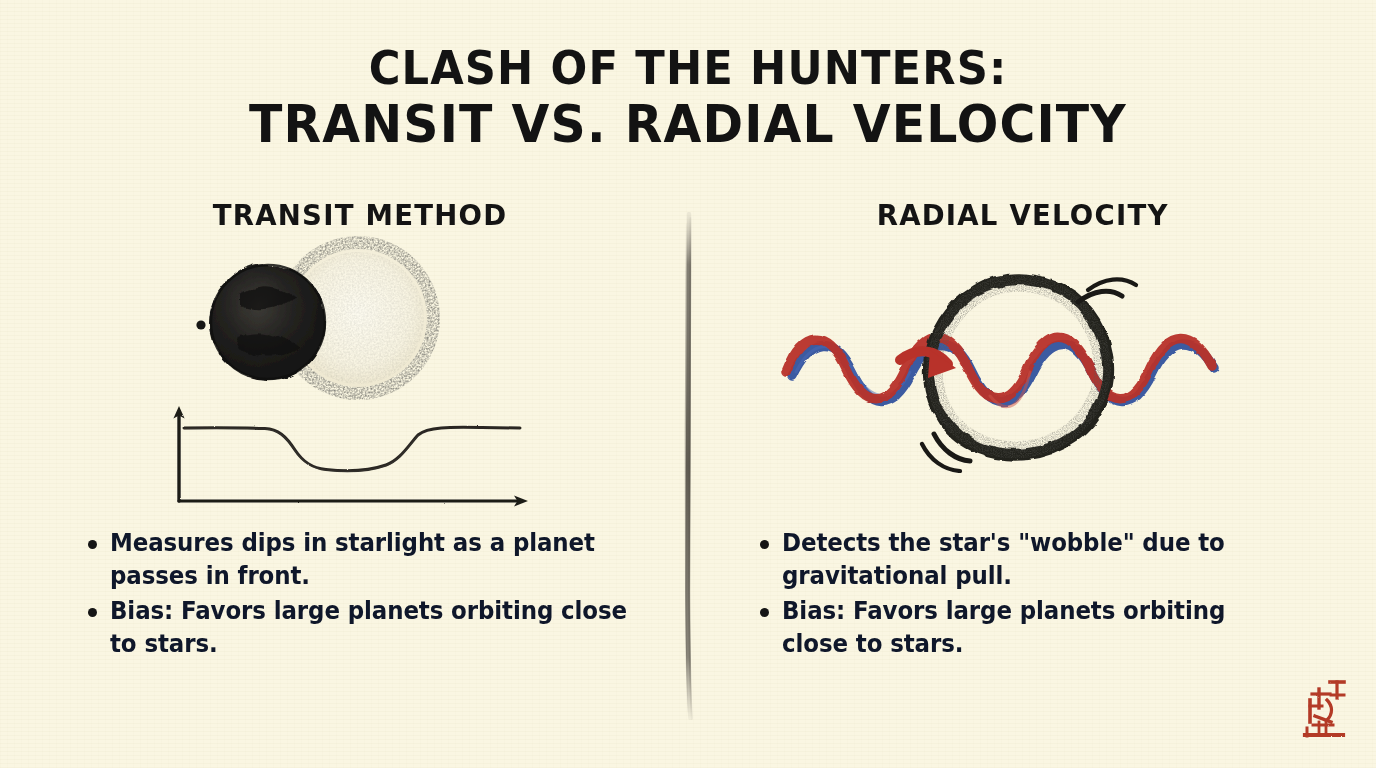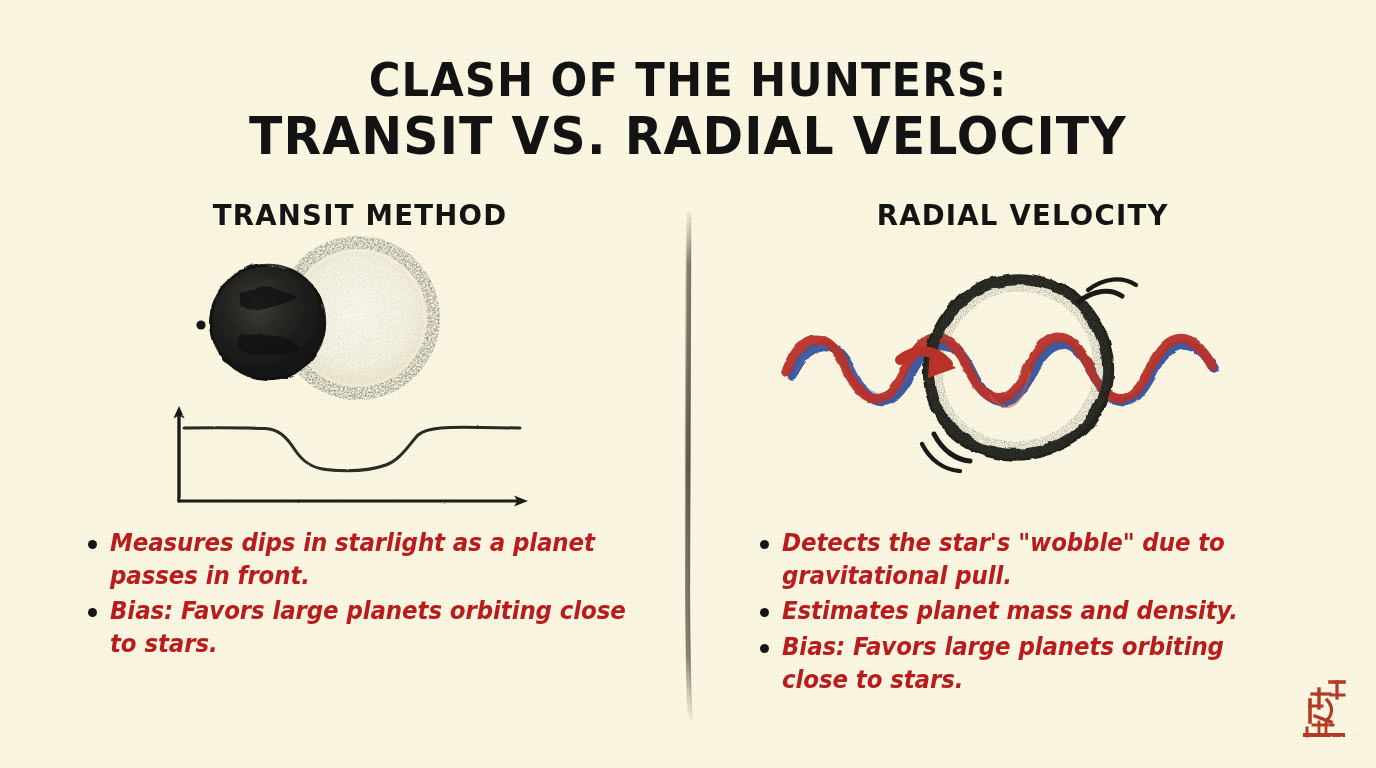--- a/index.html
+++ b/index.html
@@ -33,21 +33,21 @@
         rgba(255,255,255,0.0) 1px,
         rgba(255,255,255,0.0) 7px);
     z-index: 1;
   }
 
   #root { position:absolute; inset:0; z-index: 2; }
 
   
   #title-block {
     position: absolute;
-    top: 56px;
+    top: 44px;
     left: 0;
     width: 1376px;
     text-align: center;
   }
   .title-line {
     font-family: "DejaVu Sans", sans-serif;
     font-weight: 700;
     color: #131313;
     letter-spacing: 1.2px;
     text-transform: uppercase;
@@ -77,22 +77,21 @@
 
   
   #transit-figure { position:absolute; top:232px; left:178px; width:300px; height:190px; }
   #lightcurve-figure { position:absolute; top:402px; left:162px; width:380px; height:115px; }
   #radial-figure { position:absolute; top:268px; left:778px; width:460px; height:205px; }
 
   
   .bullet-list {
     position: absolute;
     font-family: "DejaVu Sans", sans-serif;
-    color: #b91c1c;
-    font-style: italic;
+    color: #0f172a;
   }
   #bullets-transit { top: 527px; left: 88px; width: 572px; }
   #bullets-radial  { top: 527px; left: 760px; width: 560px; }
 
   .bullet-item {
     display: flex;
     align-items: flex-start;
     margin-bottom: 3px;
   }
   .bullet-dot {
@@ -281,24 +280,20 @@
     <div class="bullet-item">
       <span class="bullet-dot"></span>
       <span class="bullet-text">Bias: Favors large planets orbiting close to stars.</span>
     </div>
   </div>
 
   <div class="bullet-list" id="bullets-radial">
     <div class="bullet-item">
       <span class="bullet-dot"></span>
       <span class="bullet-text">Detects the star's "wobble" due to gravitational pull.</span>
-    </div>
-    <div class="bullet-item">
-      <span class="bullet-dot"></span>
-      <span class="bullet-text">Estimates planet mass and density.</span>
     </div>
     <div class="bullet-item">
       <span class="bullet-dot"></span>
       <span class="bullet-text">Bias: Favors large planets orbiting close to stars.</span>
     </div>
   </div>
 
   <svg id="logo-stamp" viewBox="0 0 52 66">
     <defs>
       <filter id="stampRough" x="-20%" y="-20%" width="140%" height="140%">

